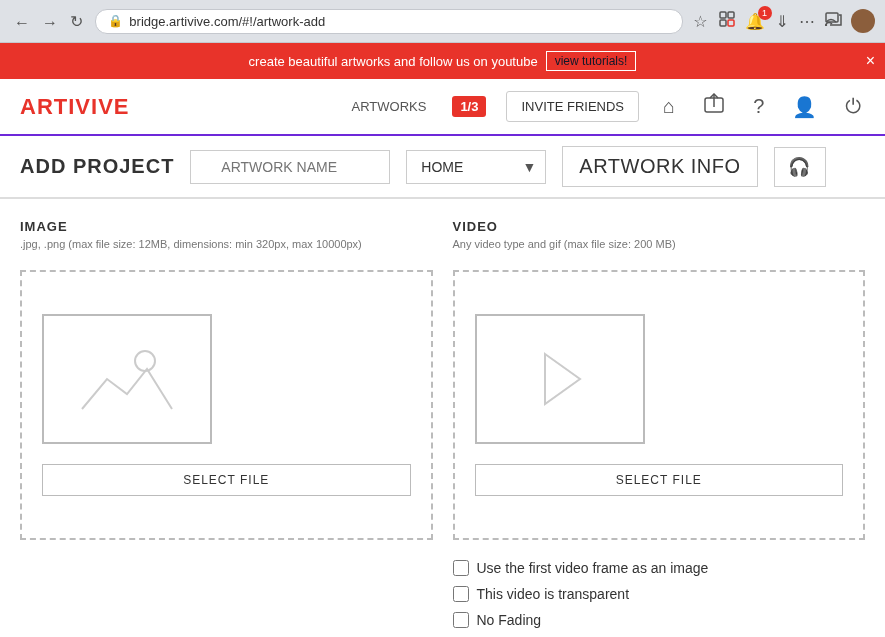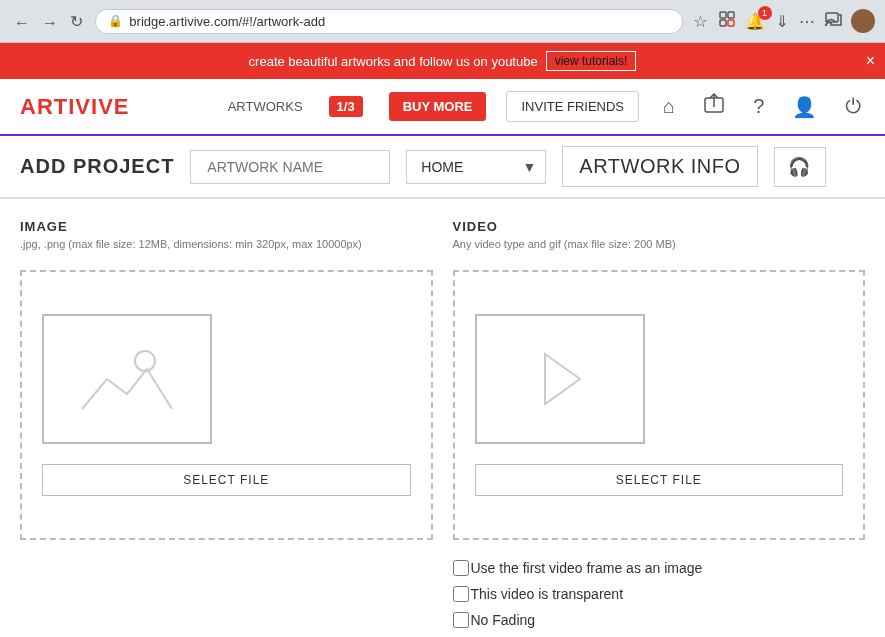--- a/index.html
+++ b/index.html
@@ -135,21 +135,21 @@
       gap: 16px;
     }
     .add-project-title {
       font-size: 20px;
       font-weight: bold;
       color: #333;
       letter-spacing: 1px;
     }
     .artwork-name-input {
       border: 1px solid #ccc;
-      padding: 8px 16px;
+      padding: 8px 30px;
       font-size: 14px;
       color: #aaa;
       width: 200px;
       outline: none;
     }
     .home-select {
       border: 1px solid #ccc;
       padding: 8px 14px;
       font-size: 14px;
       color: #333;
@@ -265,21 +265,21 @@
     .checkboxes-section {
       margin-top: 20px;
       margin-left: calc(50% + 10px);
       display: flex;
       flex-direction: column;
       gap: 10px;
     }
     .checkbox-row {
       display: flex;
       align-items: center;
-      gap: 2px;
+      gap: 8px;
       font-size: 14px;
       color: #333;
     }
     .checkbox-row input[type="checkbox"] {
       width: 16px;
       height: 16px;
       cursor: pointer;
     }
   </style>
 </head>
@@ -330,21 +330,20 @@
   <button class="banner-close">×</button>
 </div>
 
 <div class="app-header">
   <div class="logo">
     <span>ART</span><span style="color:#e8332a;">I</span><span>VIVE</span>
   </div>
   <div class="header-spacer"></div>
   <span class="artworks-label">ARTWORKS</span>
   <span class="artworks-count">1/3</span>
-  <button class="btn-buy-more">BUY MORE</button>
   <button class="btn-invite">INVITE FRIENDS</button>
   <button class="header-icon-btn">⌂</button>
   <button class="header-icon-btn">
     <svg width="22" height="22" viewBox="0 0 22 22" fill="none">
       <rect x="2" y="5" width="18" height="14" rx="2" stroke="#555" stroke-width="1.5"></rect>
       <path d="M7 5 L11 1 L15 5" stroke="#555" stroke-width="1.5" fill="none"></path>
       <line x1="11" y1="1" x2="11" y2="14" stroke="#555" stroke-width="1.5"></line>
     </svg>
   </button>
   <button class="header-icon-btn">?</button>

